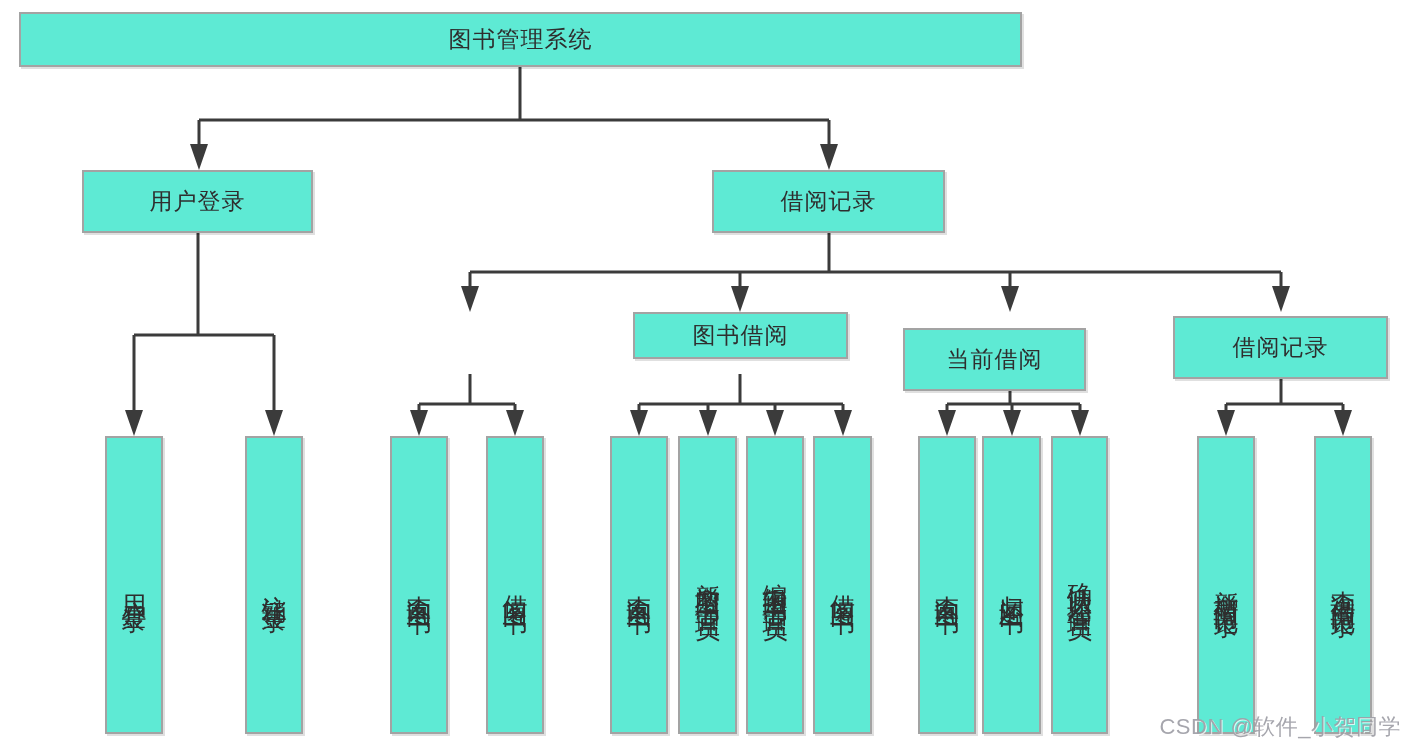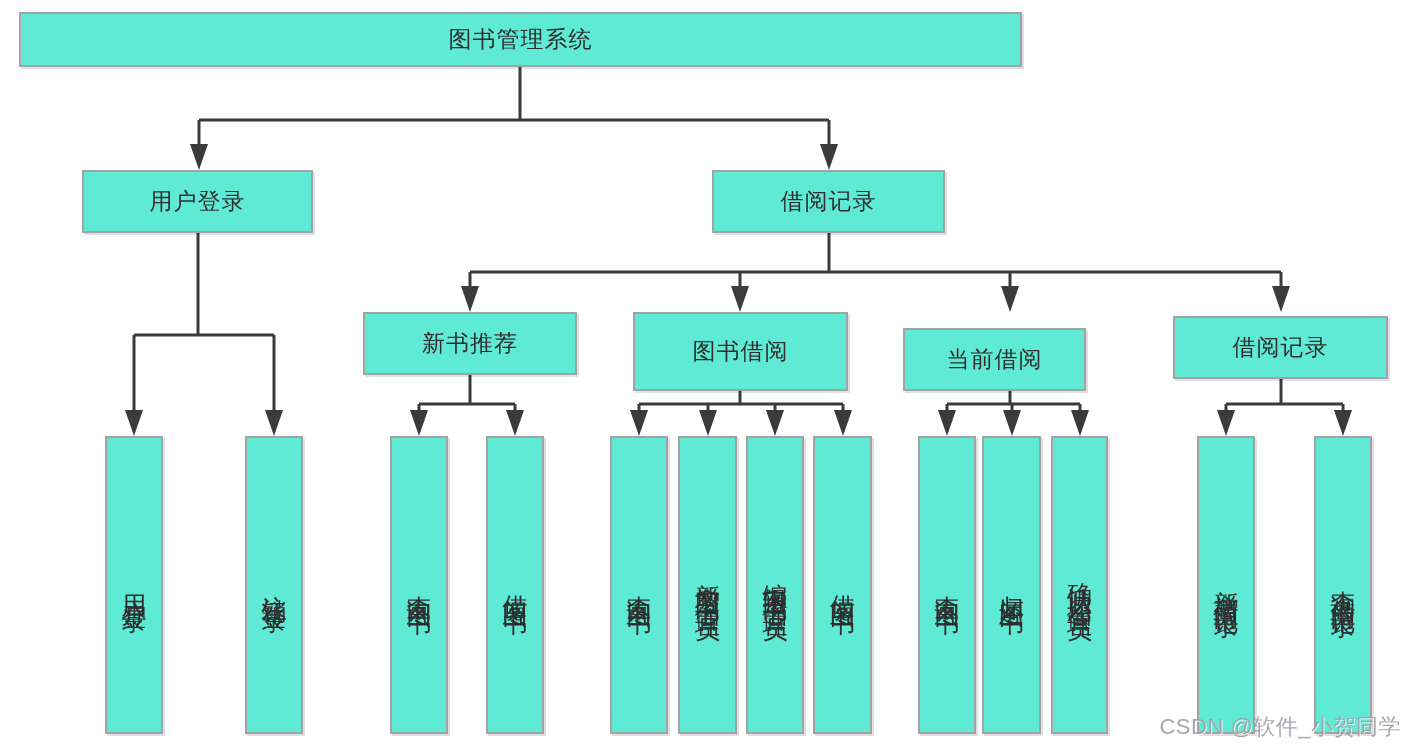--- a/index.html
+++ b/index.html
@@ -97,24 +97,21 @@
     <span class="hlabel">图书管理系统</span>
   </div>
 
   <div class="box" style="left:82px; top:170px; width:231px; height:63px">
     <span class="hlabel">用户登录</span>
   </div>
   <div class="box" style="left:712px; top:170px; width:233px; height:63px">
     <span class="hlabel">借阅记录</span>
   </div>
 
-  <div class="box" style="left:363px; top:312px; width:214px; height:63px">
-    <span class="hlabel">新书推荐</span>
-  </div>
-  <div class="box" style="left:633px; top:312px; width:215px; height:79px">
+  <div class="box" style="left:633px; top:312px; width:215px; height:47px">
     <span class="hlabel">图书借阅</span>
   </div>
   <div class="box" style="left:903px; top:328px; width:183px; height:63px">
     <span class="hlabel">当前借阅</span>
   </div>
   <div class="box" style="left:1173px; top:316px; width:215px; height:63px">
     <span class="hlabel">借阅记录</span>
   </div>
 
   <div class="box vbox" style="left:105px; width:58px">

